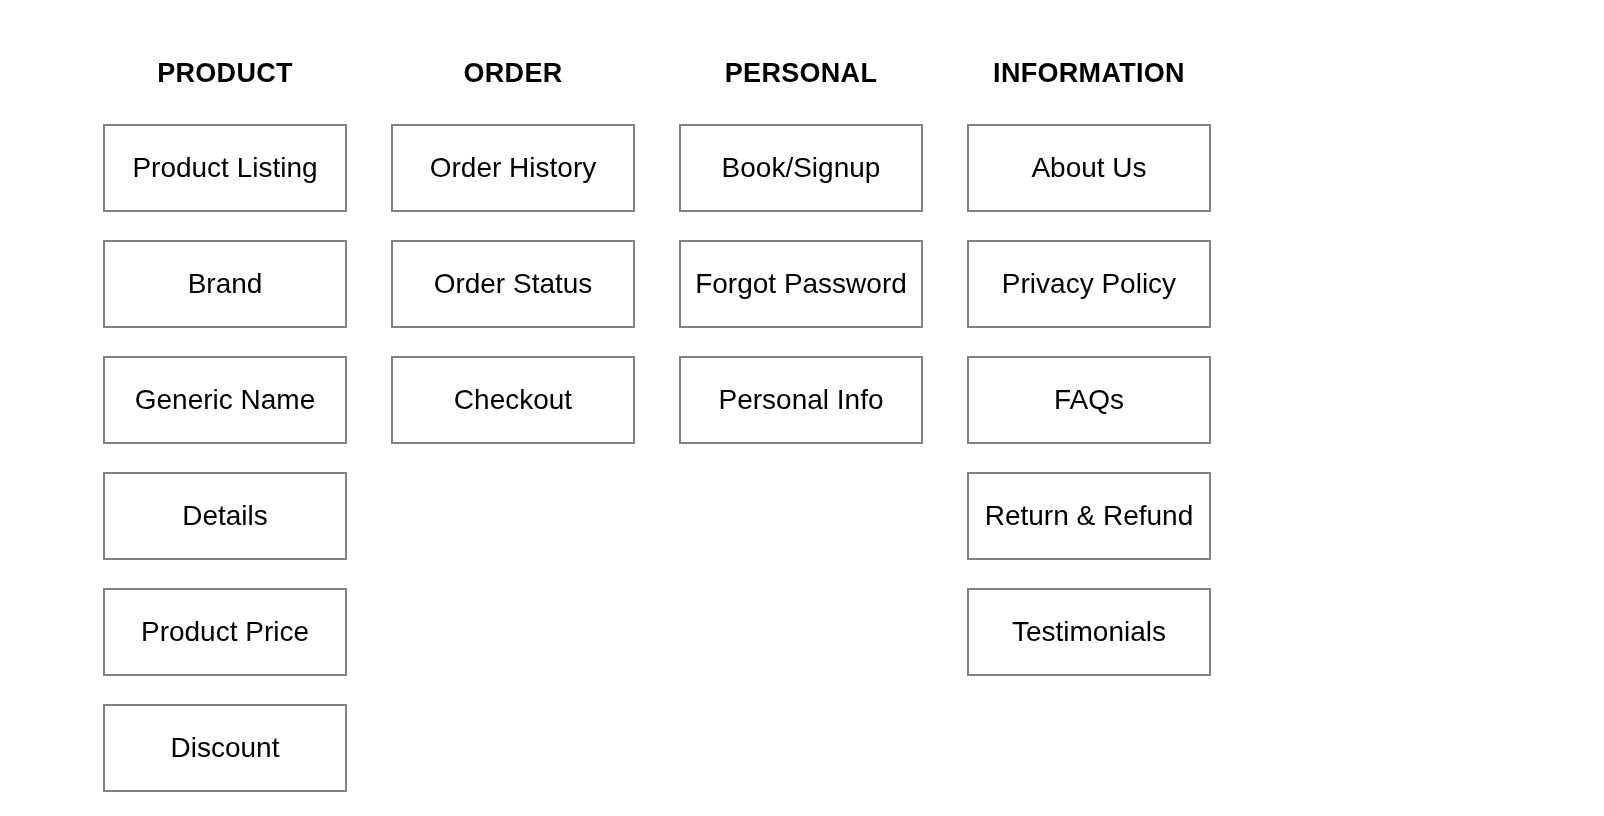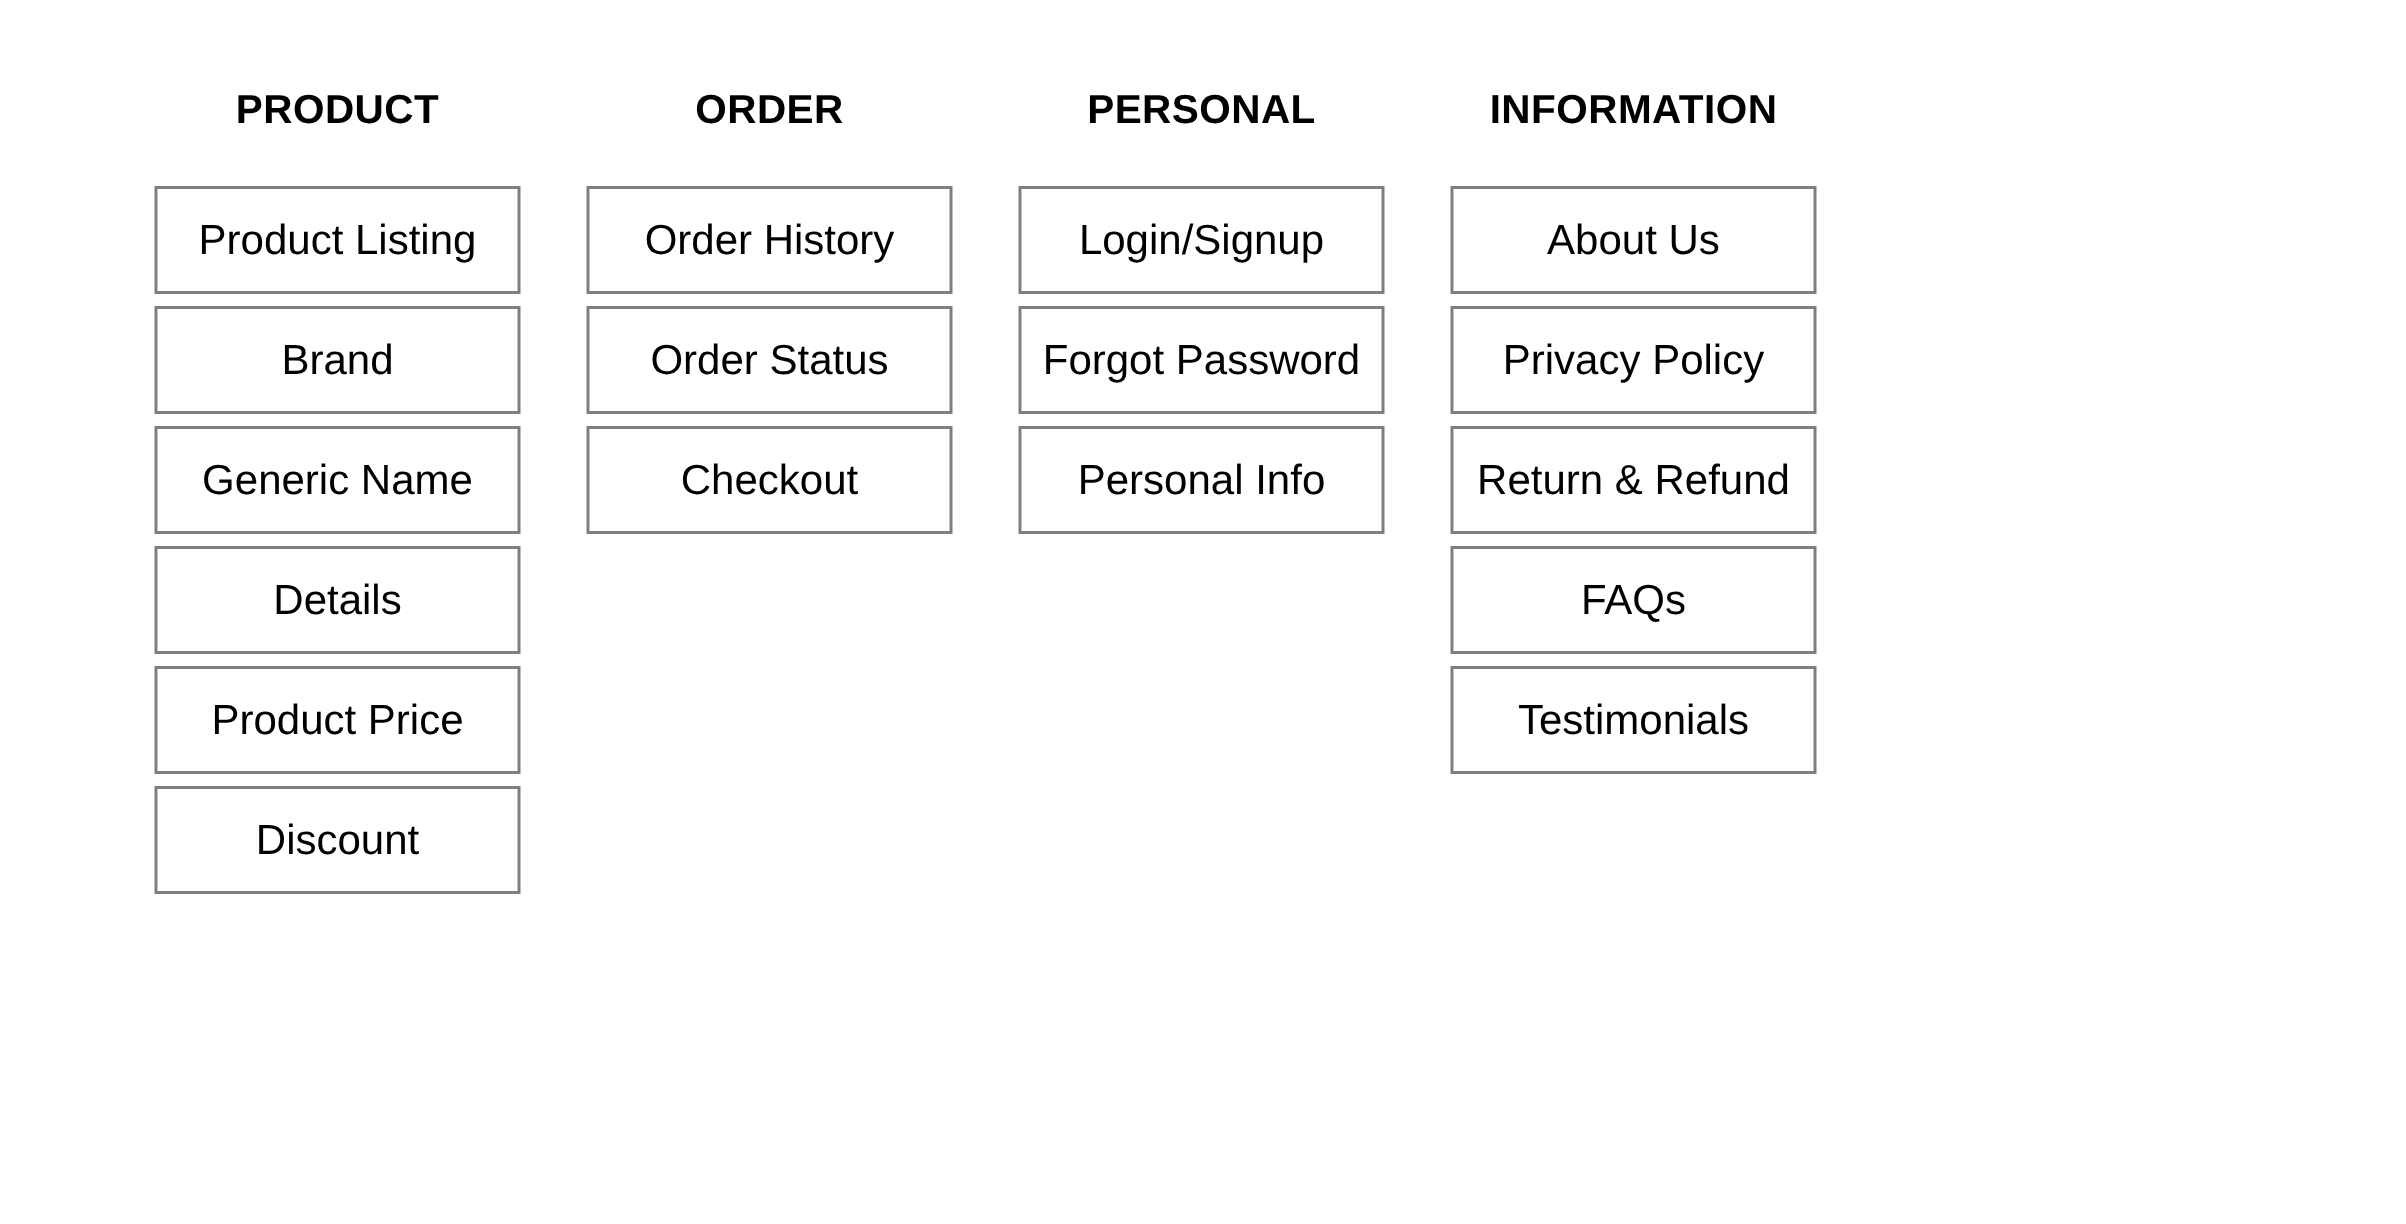--- a/index.html
+++ b/index.html
@@ -34,22 +34,22 @@
     line-height: 28px;
     text-align: center;
     font-size: 27px;
     font-weight: bold;
     letter-spacing: 0.3px;
     margin-bottom: 37px;
     white-space: nowrap;
   }
   .node {
     box-sizing: border-box;
-    height: 72px;
-    margin-bottom: 8px;
+    height: 88px;
+    margin-bottom: 28px;
     border: 2px solid #808080;
     background: #ffffff;
     display: flex;
     align-items: center;
     justify-content: center;
     font-size: 28px;
     white-space: nowrap;
     overflow: hidden;
   }
 </style>
@@ -71,29 +71,29 @@
 
     <div class="column">
       <div class="column-header">ORDER</div>
       <div class="node">Order History</div>
       <div class="node">Order Status</div>
       <div class="node">Checkout</div>
     </div>
 
     <div class="column">
       <div class="column-header">PERSONAL</div>
-      <div class="node">Login/Signup</div>
+      <div class="node">Book/Signup</div>
       <div class="node">Forgot Password</div>
       <div class="node">Personal Info</div>
     </div>
 
 
     <div class="column">
       <div class="column-header">INFORMATION</div>
       <div class="node">About Us</div>
       <div class="node">Privacy Policy</div>
+      <div class="node">FAQs</div>
       <div class="node">Return &amp; Refund</div>
-      <div class="node">FAQs</div>
       <div class="node">Testimonials</div>
     </div>
 
   </div>
 </div>
 
 </body></html>

